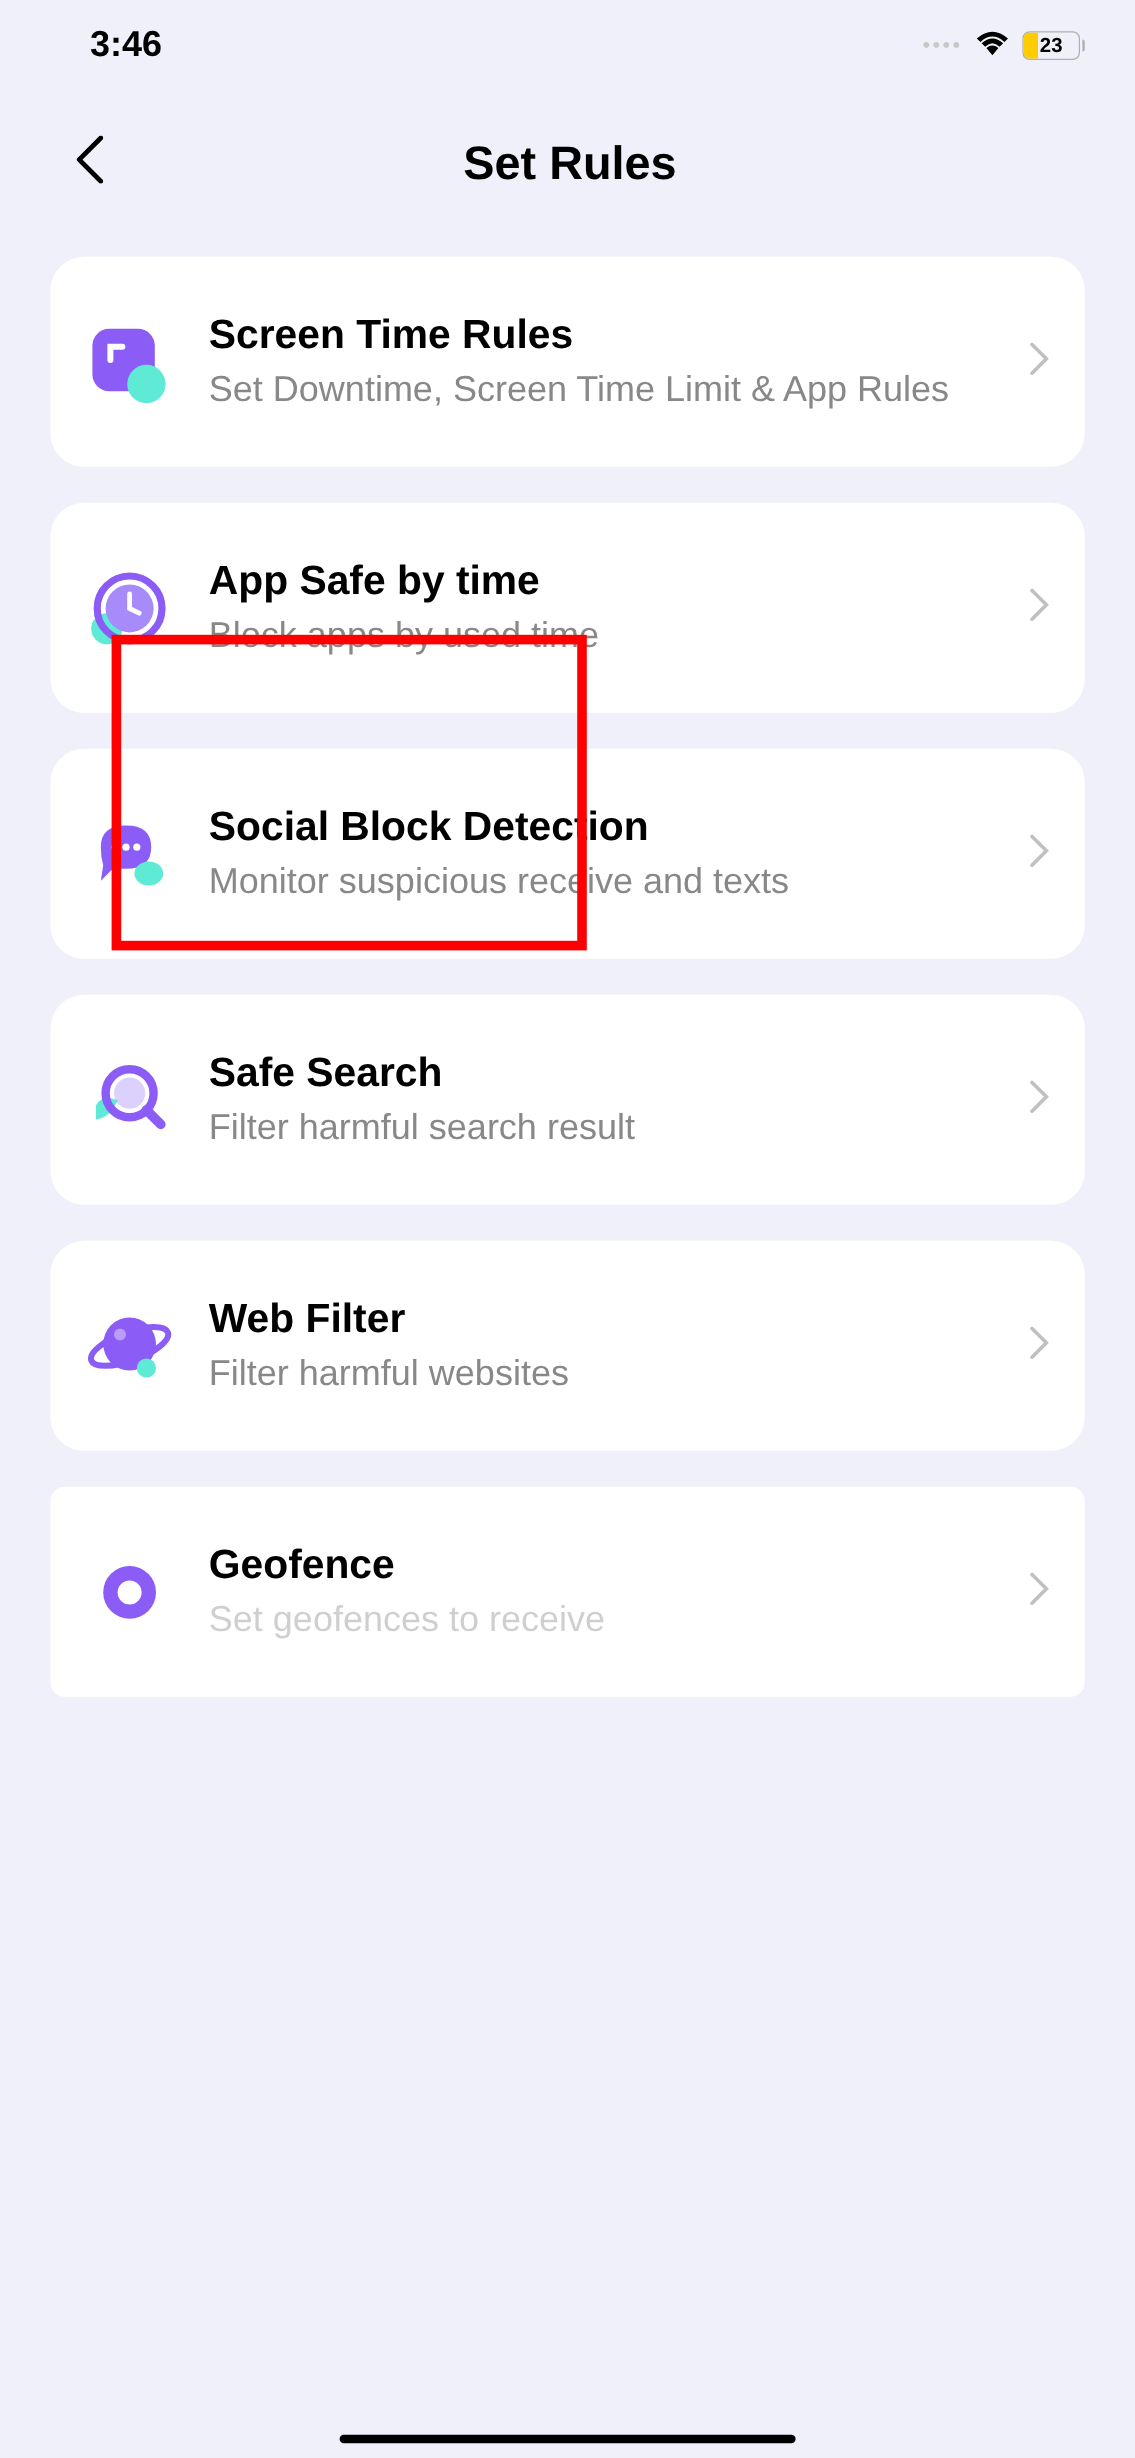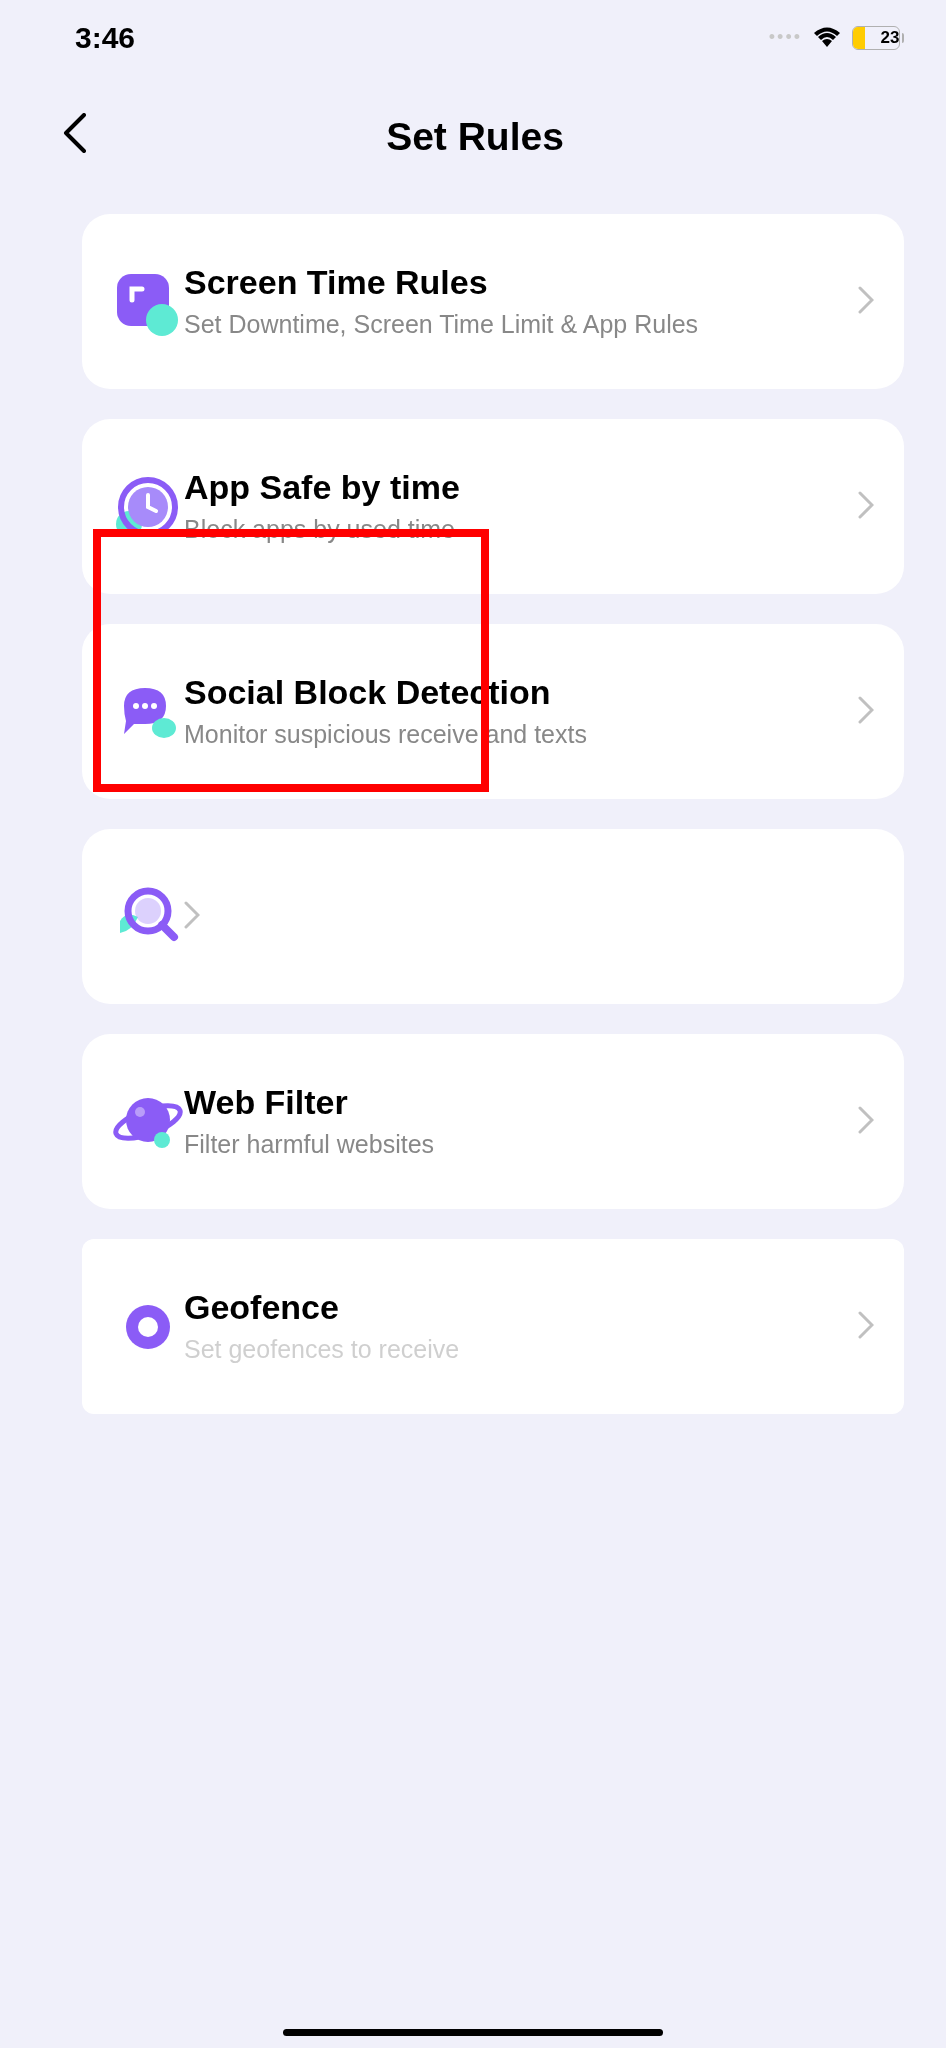--- a/index.html
+++ b/index.html
@@ -56,21 +56,21 @@
     .battery-fill {
       position: absolute;
       left: 0;
       top: 0;
       width: 27%;
       height: 100%;
       background: #ffcc00;
     }
     .battery-text {
       position: absolute;
-      left: 14px;
+      left: 0;
       width: 100%;
       text-align: center;
       font-size: 17px;
       font-weight: 600;
       line-height: 22px;
       color: #000;
       z-index: 2;
     }
     .battery-tip {
       width: 2px;
@@ -103,44 +103,44 @@
     .list {
       padding: 0 42px;
     }
     .card {
       background: #fff;
       border-radius: 28px;
       margin-bottom: 30px;
       padding: 40px 30px 40px 30px;
       display: flex;
       align-items: center;
+      gap: 30px;
       cursor: pointer;
       min-height: 175px;
-      margin-left: 40px;
     }
     .icon-wrap {
       width: 72px;
       height: 72px;
       flex-shrink: 0;
       display: flex;
       align-items: center;
       justify-content: center;
       position: relative;
     }
     .card-content {
       flex: 1;
     }
     .card-title {
       font-size: 34px;
       font-weight: 600;
       color: #000;
       margin-bottom: 6px;
     }
     .card-desc {
-      font-size: 25px;
+      font-size: 30px;
       color: #888;
       line-height: 1.3;
     }
     .chevron {
       flex-shrink: 0;
     }
     .chevron svg {
       width: 16px;
       height: 28px;
     }
@@ -262,20 +262,24 @@
 
   <div class="card">
     <div class="icon-wrap">
       <svg viewBox="0 0 72 72">
         <path d="M8 40 Q14 30 26 36 Q20 50 8 52 Z" fill="#5eead4"></path>
         <circle cx="36" cy="30" r="20" fill="none" stroke="#8b5cf6" stroke-width="7"></circle>
         <circle cx="36" cy="30" r="13" fill="#a78bfa" opacity="0.4"></circle>
         <path d="M50 44 L62 56" stroke="#8b5cf6" stroke-width="8" stroke-linecap="round"></path>
       </svg>
     </div>
+    <div class="card-content">
+      <div class="card-title">Safe Search</div>
+      <div class="card-desc">Filter harmful search result</div>
+    </div>
     <div class="chevron">
       <svg viewBox="0 0 16 28">
           <path d="M2 2 L14 14 L2 26" stroke="#c0c0c0" stroke-width="3" fill="none" stroke-linecap="round"></path>
         </svg>
     </div>
   </div>
 
   <div class="card">
     <div class="icon-wrap">
       <svg viewBox="0 0 72 72">

